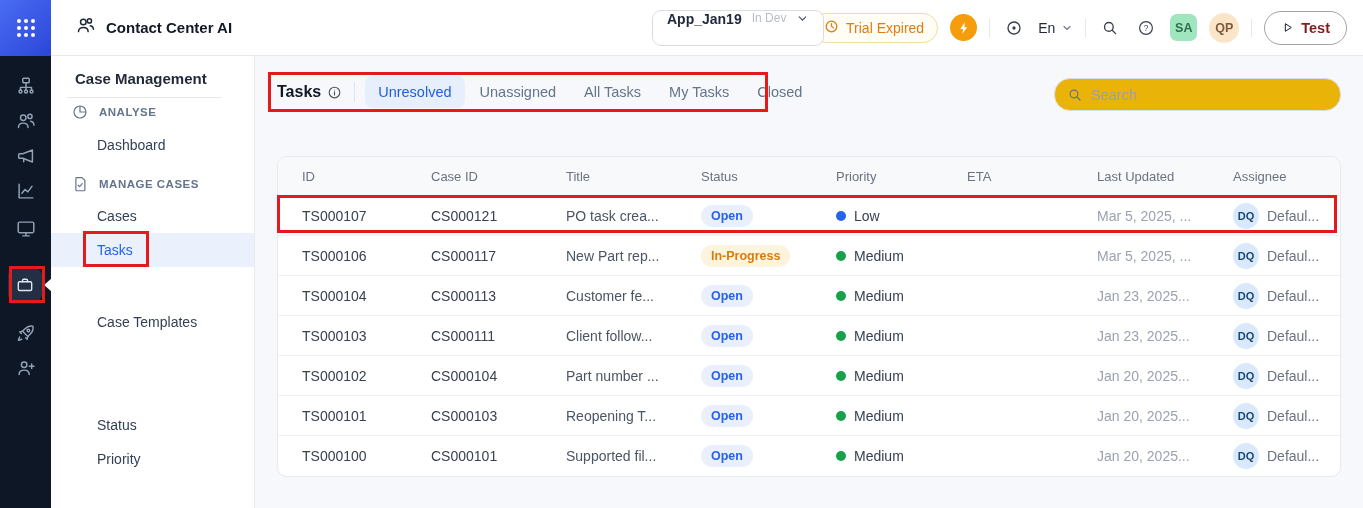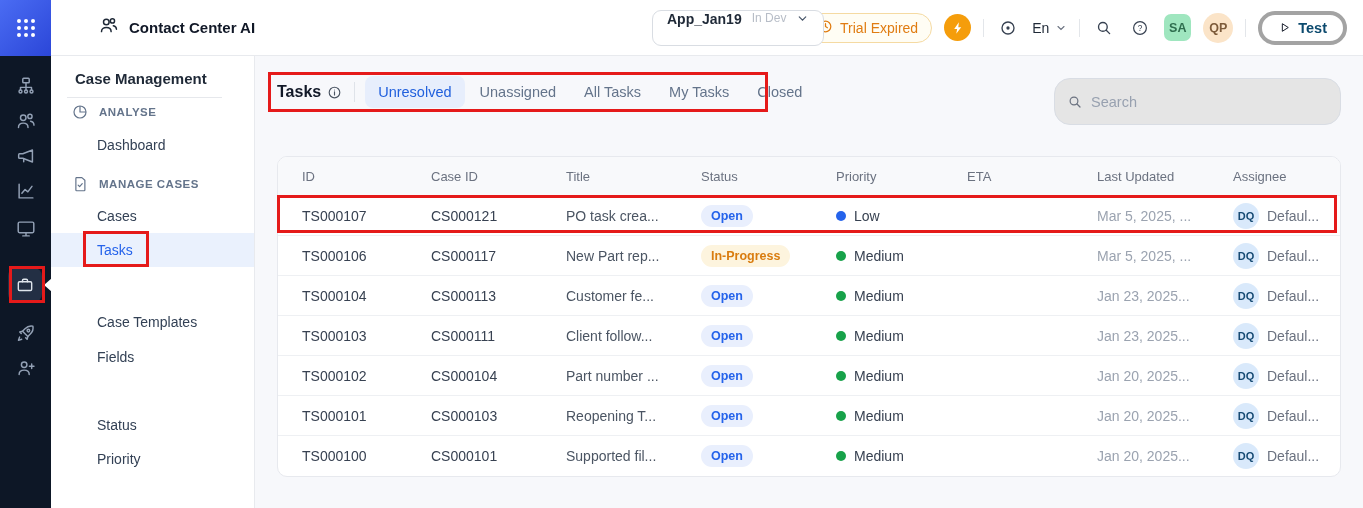--- a/index.html
+++ b/index.html
@@ -5,21 +5,21 @@
   * { margin:0; padding:0; box-sizing:border-box; }
   html,body { background:#e9ebee; }
   .screen {
     position:relative; width:1363px; height:508px; background:#f7f8fb;
     font-family:"Liberation Sans", sans-serif; overflow:hidden;
     -webkit-font-smoothing:antialiased;
   }
   
   .topbar {
     position:absolute; left:0; top:0; width:100%; height:56px; background:#fff;
-    border-bottom:1px solid #e8eaee; display:flex; align-items:center; z-index:3;gap:23px;
+    border-bottom:1px solid #e8eaee; display:flex; align-items:center; z-index:3;
   }
   .logo {
     width:51px; height:56px; flex:none;
     background:linear-gradient(135deg,#4a6cf3 0%,#2b46d8 100%);
     display:flex; align-items:center; justify-content:center;
   }
   .dots { display:grid; grid-template-columns:repeat(3,4px); grid-template-rows:repeat(3,4px); gap:3px; }
   .dots i { width:4px; height:4px; border-radius:50%; background:#fff; }
   .brand { display:flex; align-items:center; gap:10px; margin-left:24px; }
   .brand-title { font-size:15px; font-weight:700; color:#111827; }
@@ -38,22 +38,22 @@
   }
   .bolt { width:27px; height:27px; border-radius:50%; background:#f59d0b; display:flex; align-items:center; justify-content:center; cursor:pointer; }
   .vsep { width:1px; height:18px; background:#e3e6ea; }
   .lang { display:flex; align-items:center; gap:6px; font-size:14px; color:#1f2937; cursor:pointer; }
   .iconbtn { display:flex; align-items:center; justify-content:center; width:24px; height:24px; cursor:pointer; }
   .avatar-sq { width:27px; height:27px; border-radius:7px; background:#9fe6bf; color:#2f6e4f;
     font-size:12.5px; font-weight:700; display:flex; align-items:center; justify-content:center; cursor:pointer; }
   .avatar-ci { width:30px; height:30px; border-radius:50%; background:#fbe4c8; color:#7d5b3a;
     font-size:12.5px; font-weight:700; display:flex; align-items:center; justify-content:center; cursor:pointer; }
   .testbtn { display:flex; align-items:center; gap:7px; height:34px; padding:0 16px;
-    border:4px solid #a3a3a3; border-radius:17px; background:#fff; font-size:14.5px;
-    font-weight:600; color:#0c4a6e; cursor:pointer; }
+    border:1px solid #a3a3a3; border-radius:17px; background:#fff; font-size:14.5px;
+    font-weight:600; color:#7f1d1d; cursor:pointer; }
   
   .rail { position:absolute; left:0; top:56px; width:51px; height:452px; background:#0d1726; z-index:2; }
   .rail .ric { position:absolute; left:50%; transform:translateX(-50%); width:24px; height:24px;
     display:flex; align-items:center; justify-content:center; cursor:pointer; }
   .rail .ric-active-tile { position:absolute; left:8px; top:212px; width:34px; height:34px;
     background:#232f44; border-radius:8px; cursor:pointer; display:flex; align-items:center; justify-content:center; }
   .rail-arrow { position:absolute; left:44px; top:278px; width:0; height:0; z-index:4;
     border-top:7px solid transparent; border-bottom:7px solid transparent; border-right:8px solid #fff; }
   
   .sidebar { position:absolute; left:51px; top:56px; width:204px; height:452px; background:#fff;
@@ -67,21 +67,21 @@
   .sb-item.active { background:#eaf1fd; color:#2563eb; font-weight:500; }
   
   .main { position:absolute; left:255px; top:56px; width:1108px; height:452px; background:#f7f8fb; }
   .toolbar { position:absolute; left:22px; top:16px; display:flex; align-items:center; height:40px; }
   .pg-title { font-size:16px; font-weight:700; color:#111827; }
   .info-ic { margin-left:6px; display:flex; align-items:center; cursor:pointer; }
   .tb-sep { width:1px; height:20px; background:#dfe3e9; margin:0 10px 0 12px; }
   .tabs { display:flex; align-items:center; gap:2px; }
   .tab { padding:8px 13px; font-size:14.5px; color:#64748b; border-radius:8px; cursor:pointer; white-space:nowrap; }
   .tab.active { background:#e7eefc; color:#2160dd; font-weight:500; }
-  .searchbox { position:absolute; right:22px; top:22px; width:287px; height:47px; background:#e5e5e5;
+  .searchbox { position:absolute; right:22px; top:22px; width:287px; height:33px; background:#eab308;
     border:1px solid #d9dde4; border-radius:16px; display:flex; align-items:center; padding:0 12px; gap:8px; }
   .searchbox input { border:none; outline:none; flex:1; font-size:14.5px; color:#374151;
     font-family:"Liberation Sans",sans-serif; background:transparent; }
   .searchbox input::placeholder { color:#98a1b0; }
   
   .card { position:absolute; left:22px; top:100px; width:1064px; background:#fff;
     border:1px solid #e7e9ee; border-radius:10px; overflow:hidden; }
   .tgrid { display:grid; grid-template-columns:153px 135px 135px 135px 131px 130px 136px 1fr; align-items:center; }
   .thead { height:39px; background:#f8f9fb; border-bottom:1px solid #eceef2; }
   .thead div { font-size:13px; color:#6b7280; }
@@ -279,21 +279,20 @@
       <svg width="18" height="18" viewBox="0 0 24 24" fill="none" stroke="#64748b" stroke-width="1.6" stroke-linecap="round" stroke-linejoin="round">
           <path d="M7 3.5h7.5L18.5 7v13a1 1 0 01-1 1h-10a1 1 0 01-1-1V4.5a1 1 0 011-1z"></path>
           <path d="M9.5 13.5l2 2 3.5-4"></path>
         </svg>
       <span>MANAGE CASES</span>
     </div>
     <div class="sb-row sb-item" style="top:143px">Cases</div>
     <div class="sb-row sb-item active" style="top:177px">Tasks</div>
 
     <div class="sb-row sb-item" style="top:249px">Case Templates</div>
-    <div class="sb-row sb-item" style="top:284px">Fields</div>
     <div class="sb-row sb-item" style="top:352px">Status</div>
     <div class="sb-row sb-item" style="top:386px">Priority</div>
   </div>
 
   <div class="main">
     <div class="toolbar">
       <span class="pg-title">Tasks</span>
       <span class="info-ic">
         <svg width="15" height="15" viewBox="0 0 24 24" fill="none" stroke="#4b5563" stroke-width="1.8" stroke-linecap="round">
             <circle cx="12" cy="12" r="8.5"></circle>

